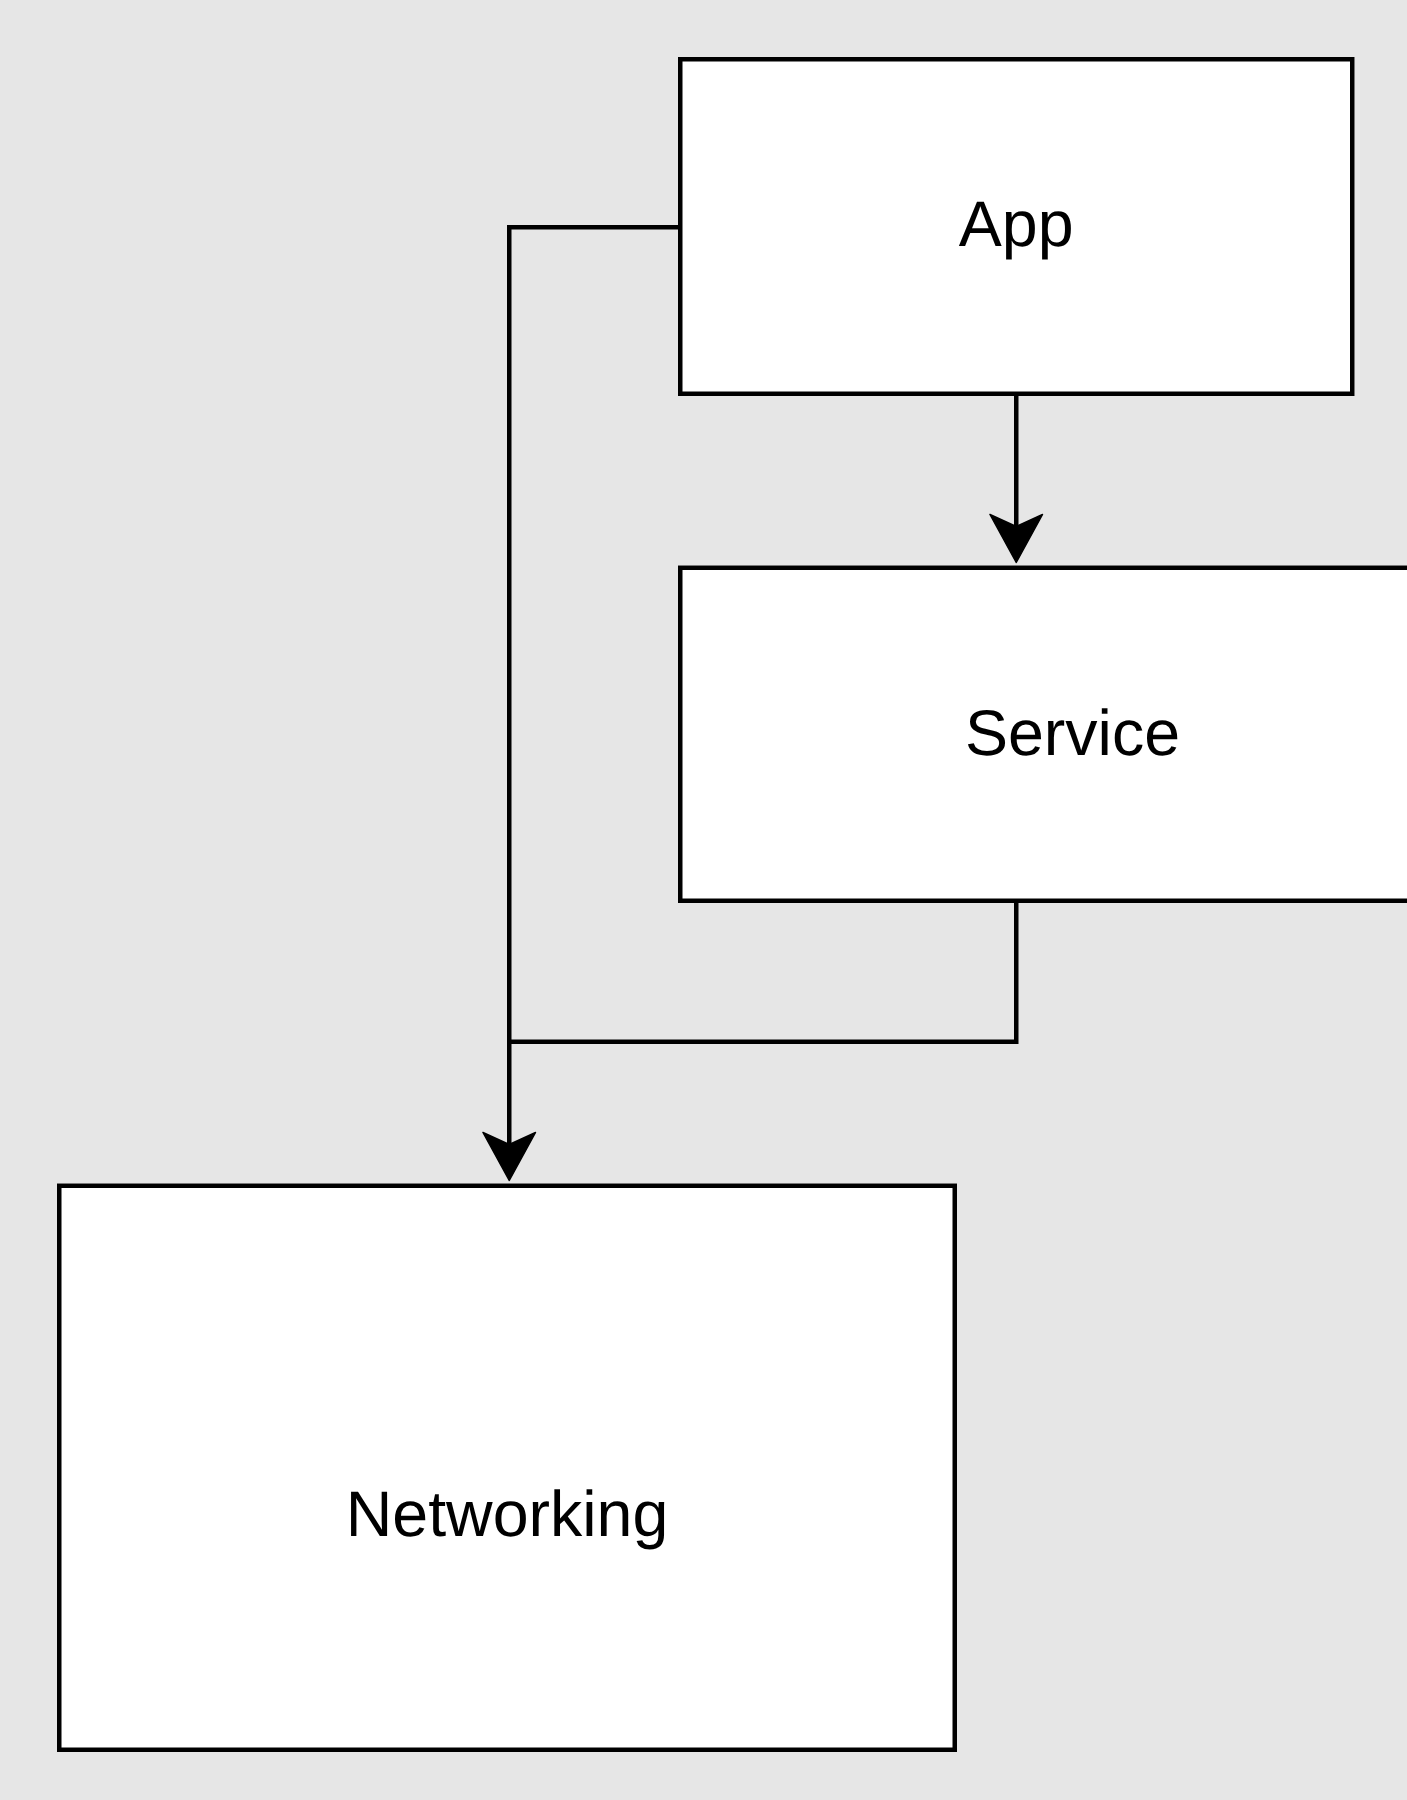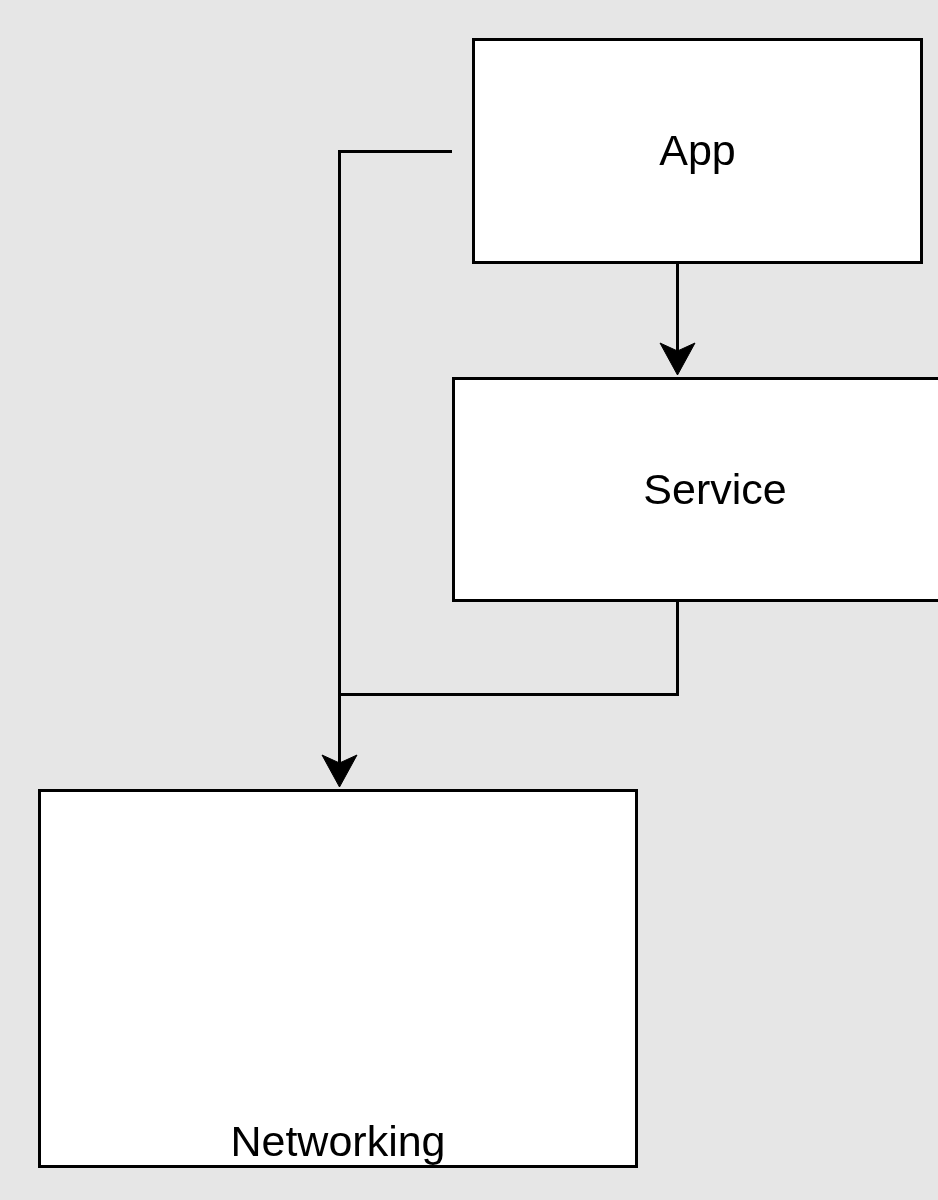--- a/index.html
+++ b/index.html
@@ -25,24 +25,24 @@
     background: var(--node-fill);
     border: 3px solid var(--node-stroke);
     color: var(--text-color);
     font-size: 43px;
     display: flex;
     align-items: center;
     justify-content: center;
     text-align: center;
     line-height: 1.1;
   }
-  .node-app       { left: 452px; top: 38px;  width: 451px; height: 226px; margin-left: 20px; }
+  .node-app       { left: 452px; top: 38px;  width: 451px; height: 226px; }
   .node-service   { left: 452px; top: 377px; width: 526px; height: 225px; }
   .node-networking{ left: 38px;  top: 789px; width: 600px; height: 379px;
-                    align-items: flex-end; padding-top: 64px; }
+                    align-items: center; padding-top: 64px; }
   .node-response  { left: 264px; top: 980px; width: 321px; height: 147px; }
   .edges {
     position: absolute;
     left: 0; top: 0;
     width: 938px; height: 1200px;
     pointer-events: none;
   }
   .edge-line {
     fill: none;
     stroke: var(--edge-color);

